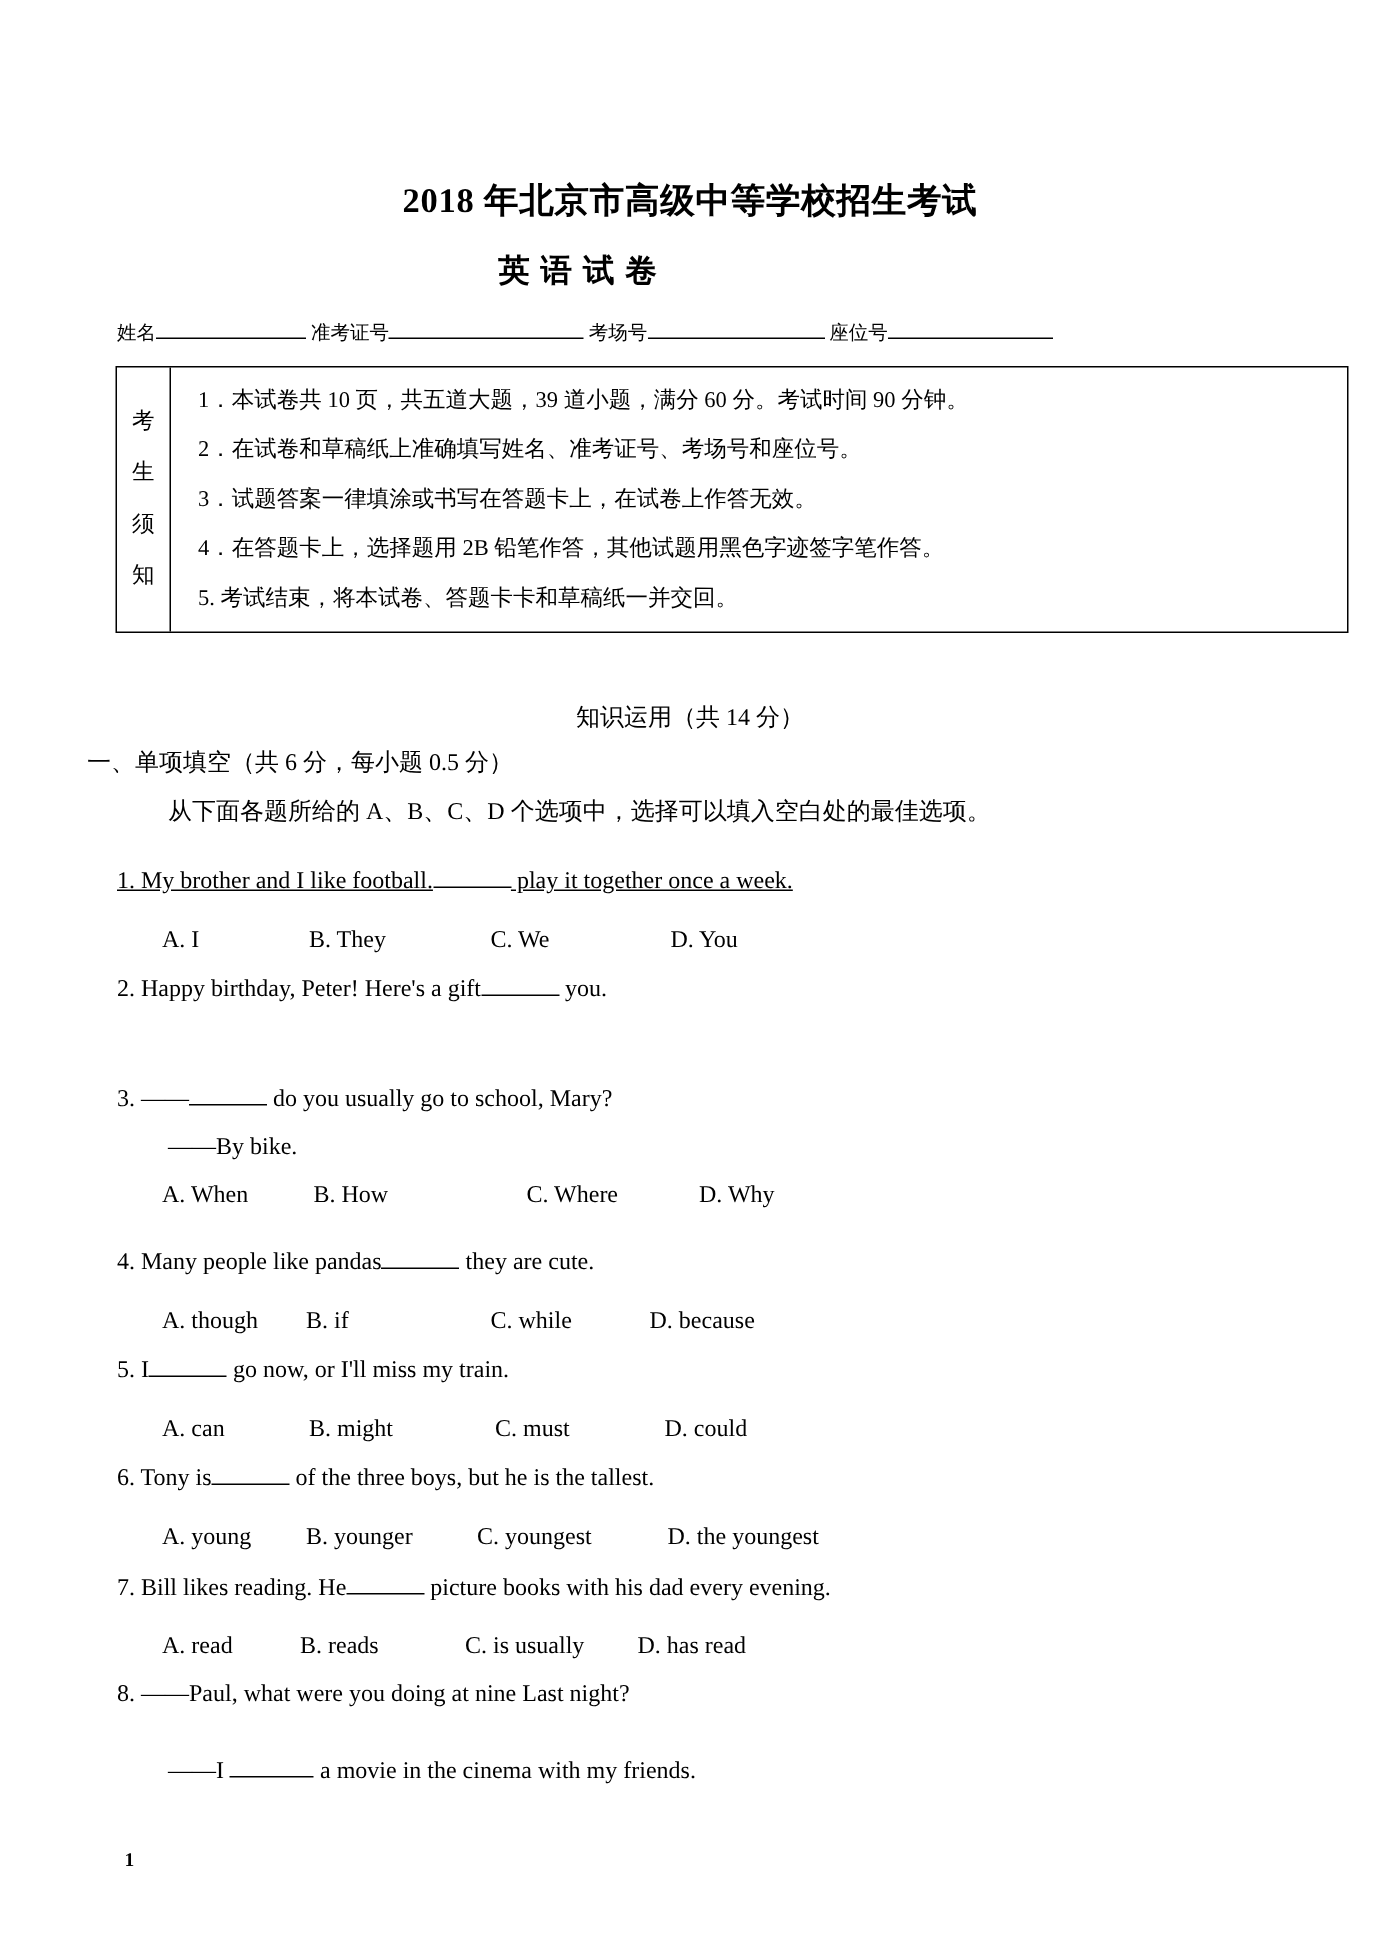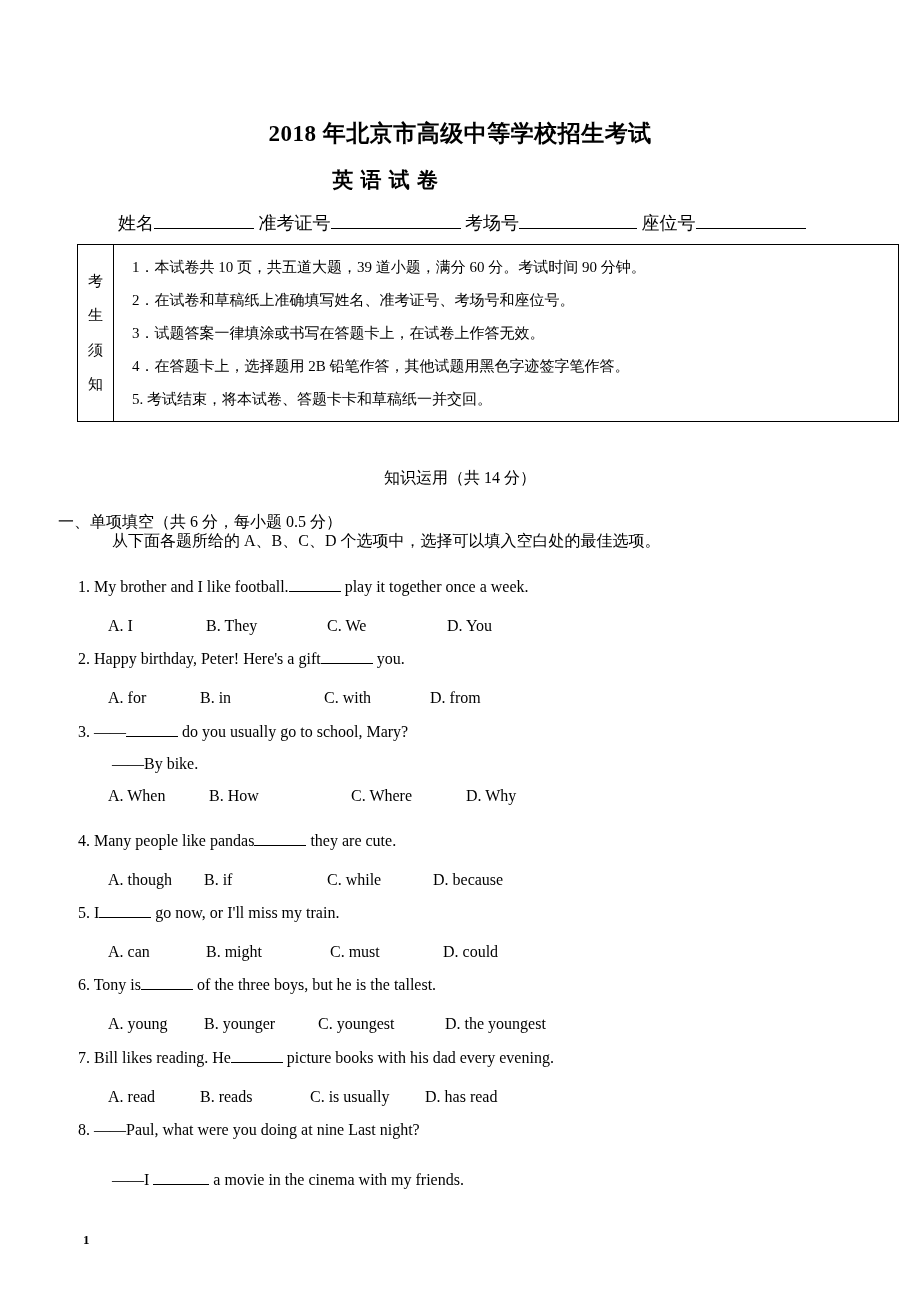--- a/index.html
+++ b/index.html
@@ -40,23 +40,22 @@
     font-weight: bold;
     letter-spacing: 1px;
   }
 
   
   .id-line {
     position: absolute;
     left: 78px;
     top: 211px;
     width: 720px;
-    font-size: 18px;
-    white-space: nowrap;
-    margin-left: 40px;
+    font-size: 13px;
+    white-space: nowrap;
   }
   .id-line .rule {
     display: inline-block;
     border-bottom: 1px solid #000;
     vertical-align: baseline;
     height: 14px;
   }
   .rule-w1 { width: 100px; }
   .rule-w2 { width: 130px; }
   .rule-w3 { width: 118px; }
@@ -105,21 +104,21 @@
     position: absolute;
     left: 0;
     top: 468px;
     width: 920px;
     text-align: center;
     font-size: 16px;
   }
   .part-title {
     position: absolute;
     left: 58px;
-    top: 512px;
+    top: 498px;
     font-size: 16px;
   }
   .part-instruction {
     position: absolute;
     left: 112px;
     top: 531px;
     font-size: 16px;
   }
 
   
@@ -202,38 +201,32 @@
       <li>3．试题答案一律填涂或书写在答题卡上，在试卷上作答无效。</li>
       <li>4．在答题卡上，选择题用 2B 铅笔作答，其他试题用黑色字迹签字笔作答。</li>
       <li>5. 考试结束，将本试卷、答题卡卡和草稿纸一并交回。</li>
     </div>
   </div>
 
   <div class="section-title">知识运用（共 14 分）</div>
   <div class="part-title">一、单项填空（共 6 分，每小题 0.5 分）</div>
   <div class="part-instruction">从下面各题所给的 A、B、C、D 个选项中，选择可以填入空白处的最佳选项。</div>
 
-  <div class="q-block" style="top:578px;">
+  <div class="q-block" style="top:578px;text-decoration:underline;">
     <div class="q-stem"><span>1. My brother and I like football.</span><span class="blank"></span><span> play it together once a week.</span></div>
     <div class="q-options" style="margin-top:21px;">
       <span class="opt opt-a">A. I</span>
       <span class="opt opt-b">B. They</span>
       <span class="opt opt-c">C. We</span>
       <span class="opt opt-d">D. You</span>
     </div>
   </div>
 
   <div class="q-block" style="top:650px;">
     <div class="q-stem"><span>2. Happy birthday, Peter! Here's a gift</span><span class="blank"></span><span> you.</span></div>
-    <div class="q-options" style="margin-top:21px;">
-      <span class="opt opt-a">A. for</span>
-      <span class="opt opt-b" style="left:122px;">B. in</span>
-      <span class="opt opt-c" style="left:246px;">C. with</span>
-      <span class="opt opt-d" style="left:352px;">D. from</span>
-    </div>
   </div>
 
   <div class="q-block" style="top:723px;">
     <div class="q-stem"><span>3. ——</span><span class="blank"></span><span> do you usually go to school, Mary?</span></div>
     <div class="q-cont" style="margin-top:14px;">——By bike.</div>
     <div class="q-options" style="margin-top:15px;">
       <span class="opt opt-a">A. When</span>
       <span class="opt opt-b" style="left:131px;">B. How</span>
       <span class="opt opt-c" style="left:273px;">C. Where</span>
       <span class="opt opt-d" style="left:388px;">D. Why</span>

